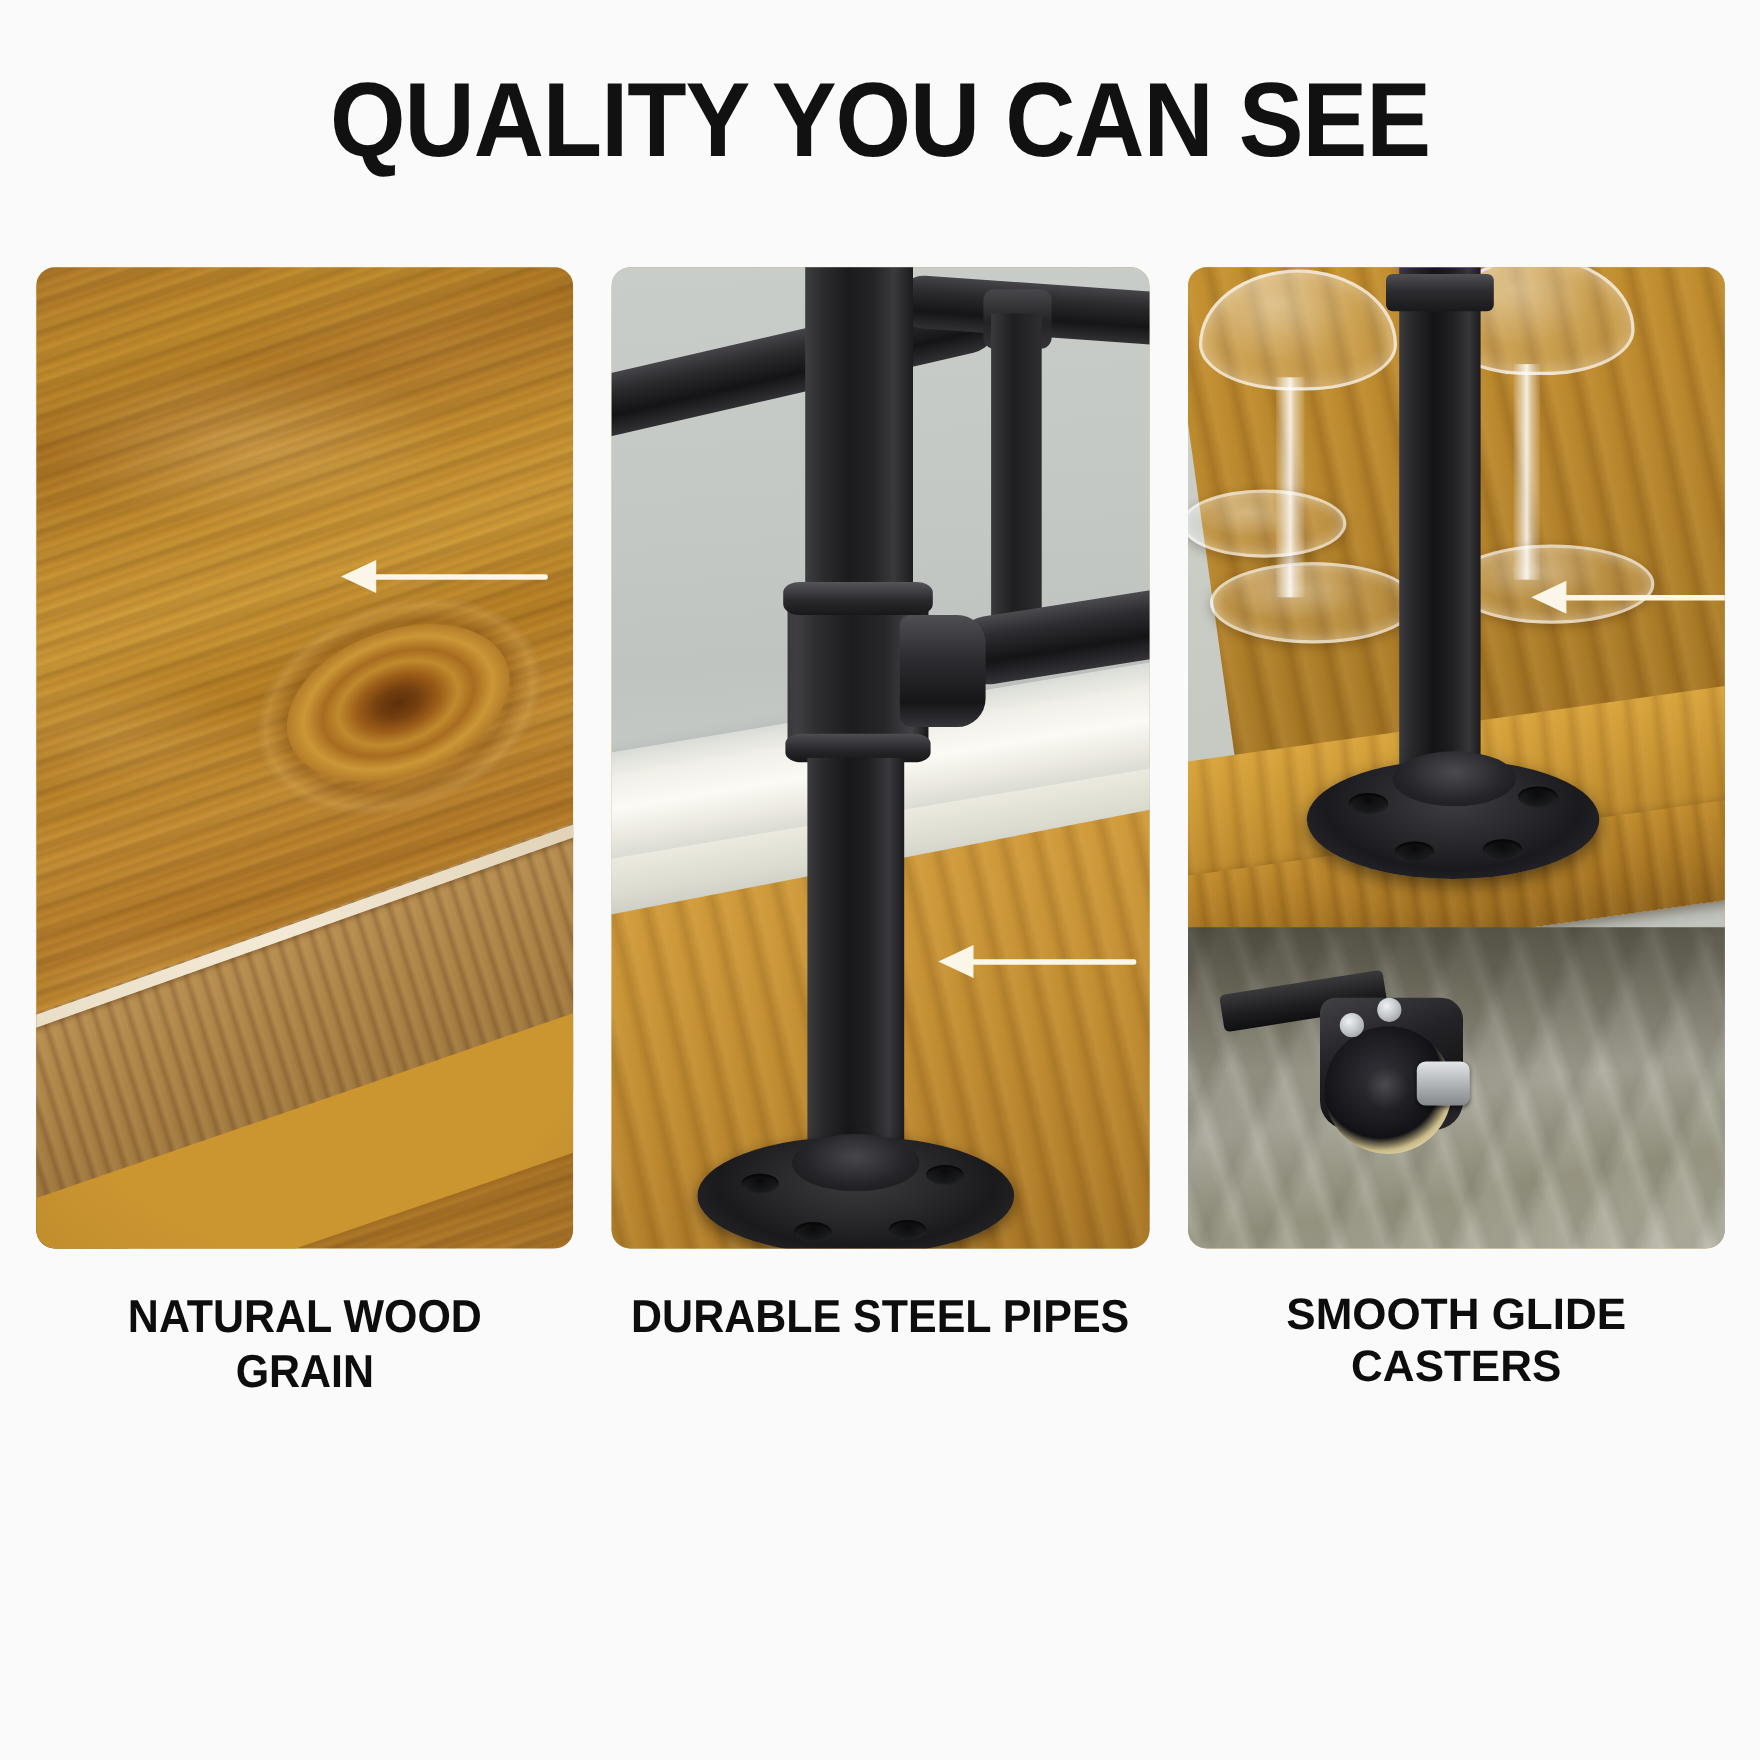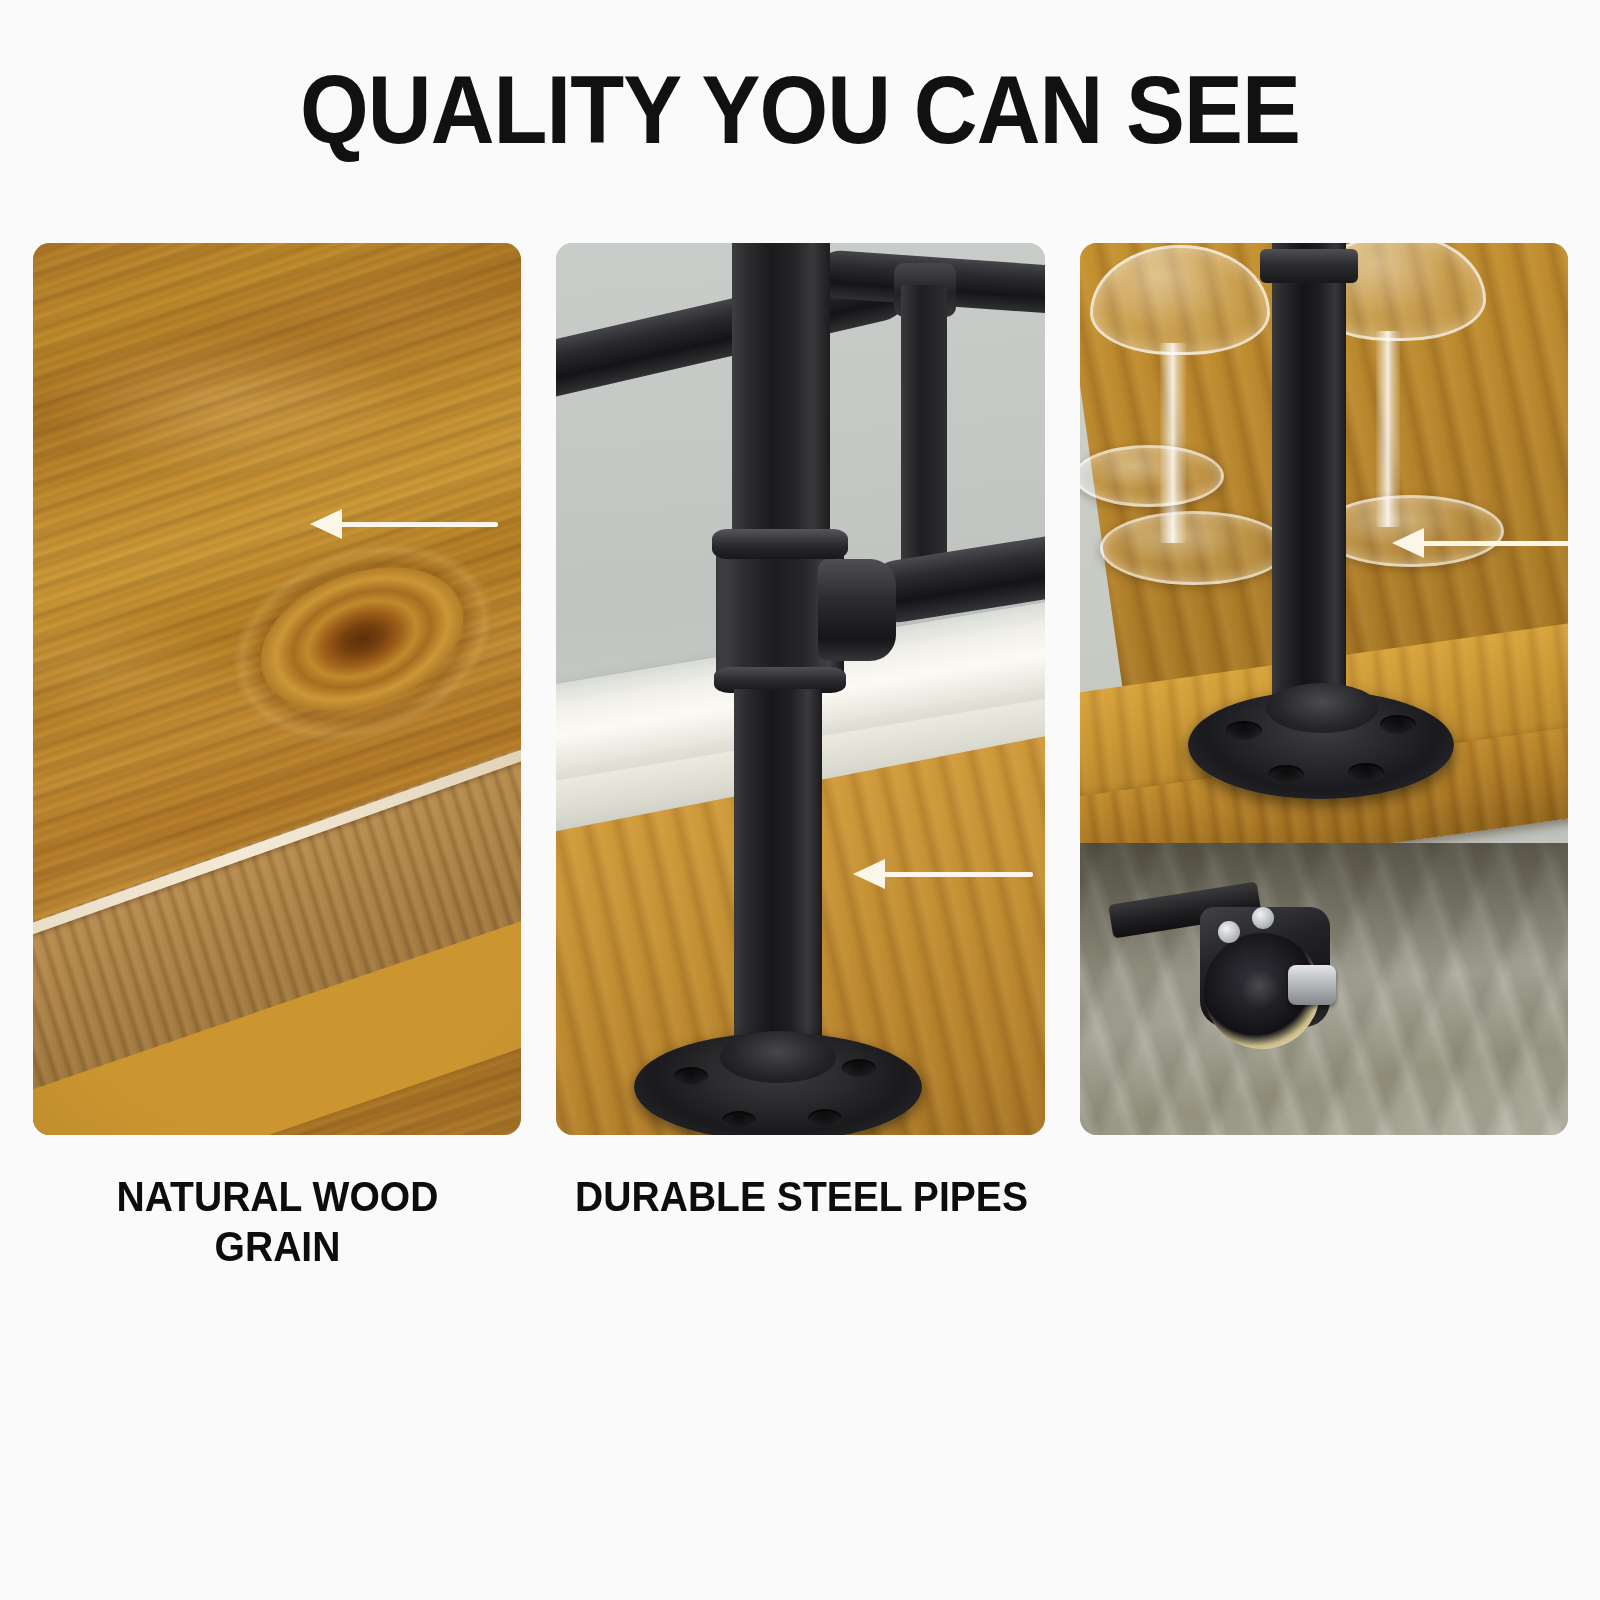--- a/index.html
+++ b/index.html
@@ -595,13 +595,14 @@
       <div class="shaft" style="width:150px;"></div>
       <div class="head"></div>
     </div>
   </div>
 
 </div>
 
 <div class="captions">
   <div class="caption narrow">NATURAL WOOD GRAIN</div>
   <div class="caption narrow">DURABLE STEEL PIPES</div>
+  <div class="caption wide">SMOOTH GLIDE CASTERS</div>
 </div>
 
 </body></html>

